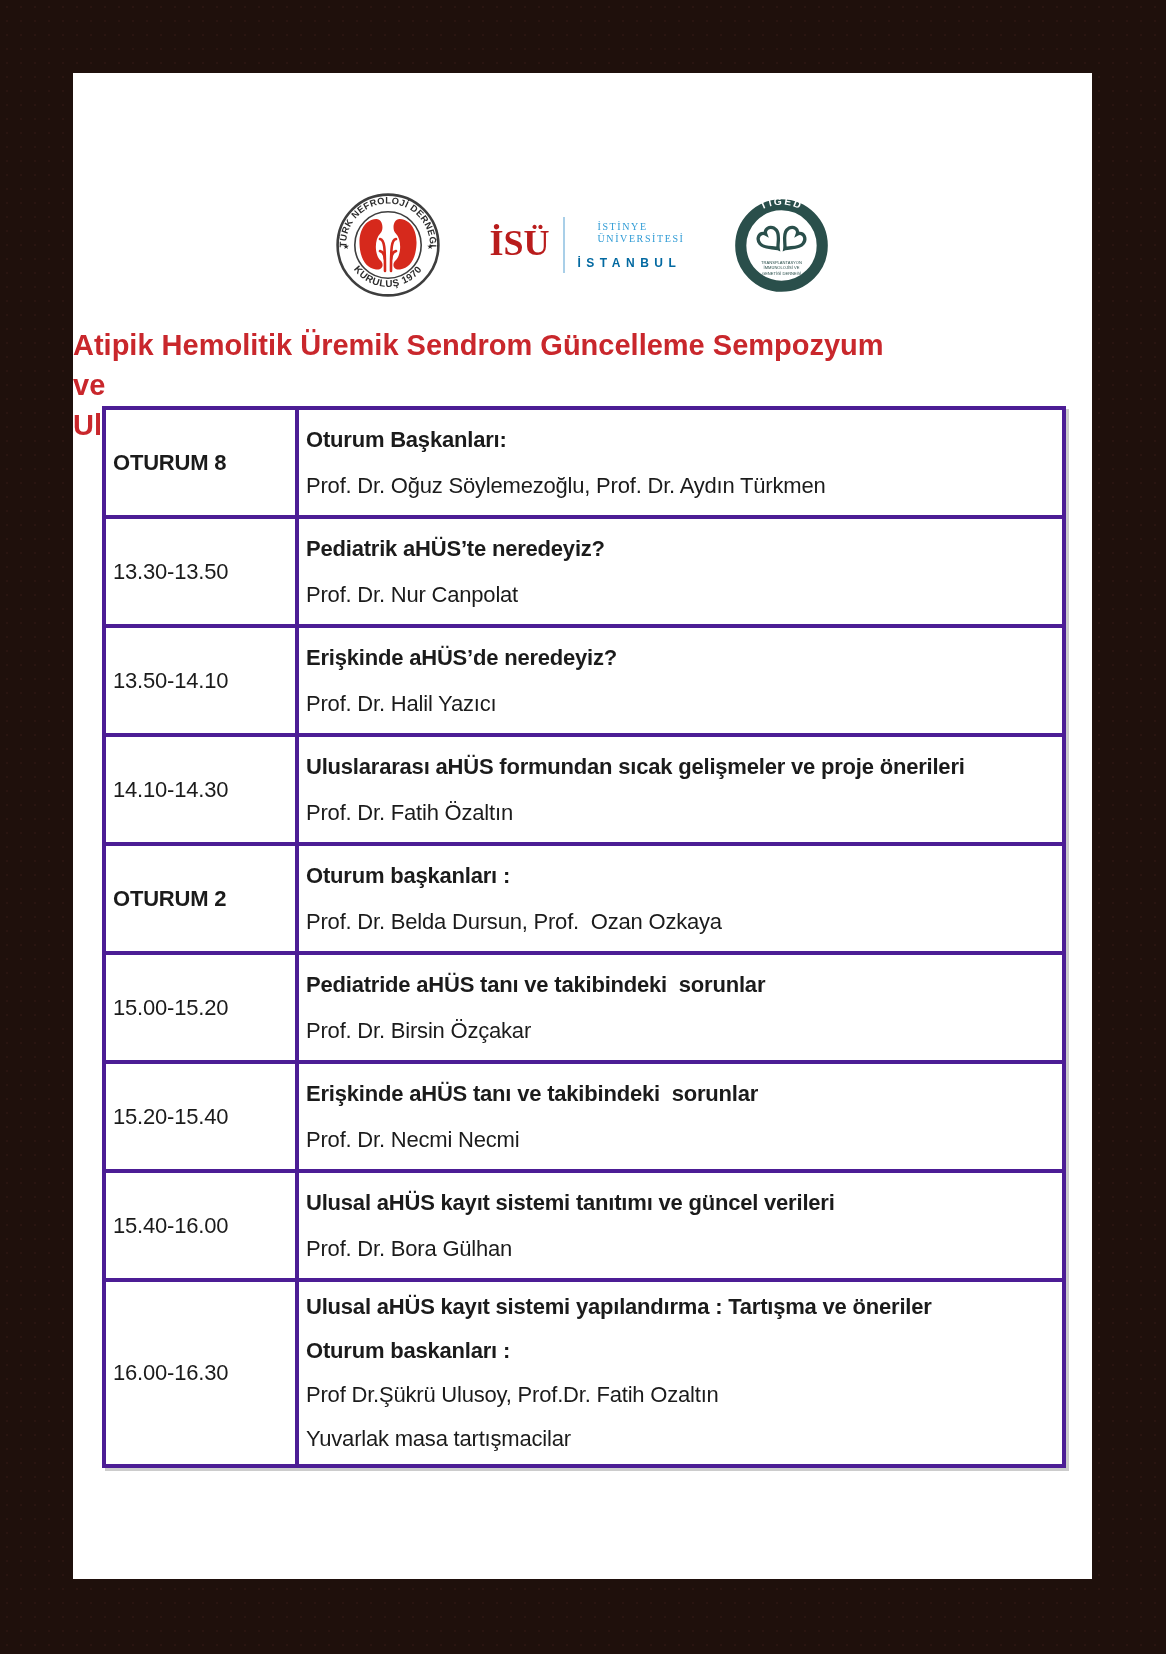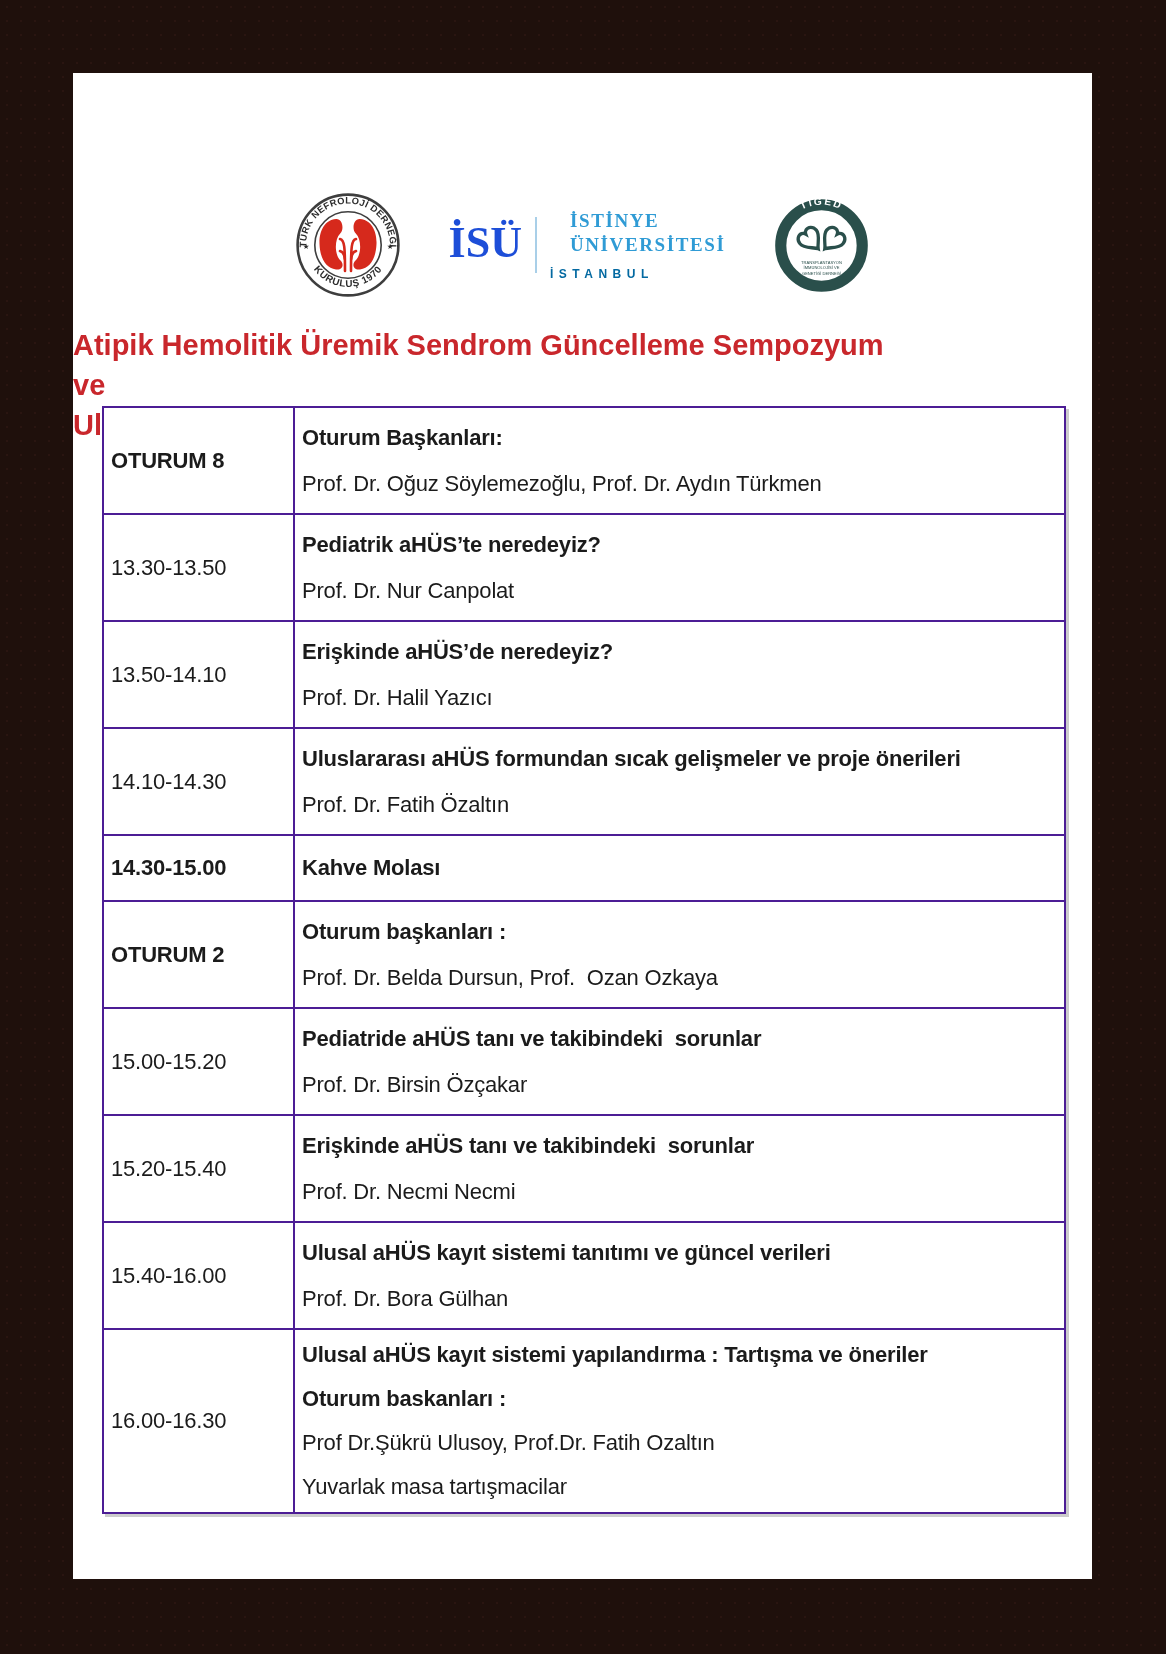--- a/index.html
+++ b/index.html
@@ -10,37 +10,37 @@
     background-size:14px 14px;
     font-family:"Liberation Sans",sans-serif;
     -webkit-font-smoothing:antialiased;
   }
   .page{position:absolute;left:73px;top:73px;width:1019px;height:1506px;background:#ffffff;}
 
   
   .logos{position:absolute;top:110px;left:0;width:100%;height:124px;
          display:flex;justify-content:center;align-items:center;gap:48px;}
   .isu{display:flex;align-items:center;gap:13px;}
-  .isu-acronym{font-family:"Liberation Serif",serif;font-weight:bold;font-size:44px;
-               color:#1d4ed8;line-height:1;padding-bottom:4px;}
+  .isu-acronym{font-family:"Liberation Serif",serif;font-weight:bold;font-size:36px;
+               color:#b91c1c;line-height:1;padding-bottom:4px;}
   .isu-divider{width:2px;height:56px;background:#A9CFE8;}
   .isu-names{display:flex;flex-direction:column;}
-  .isu-n1{font-family:"Liberation Serif",serif;font-weight:bold;font-size:19px;
+  .isu-n1{font-family:"Liberation Serif",serif;font-weight:normal;font-size:10px;
           letter-spacing:1.6px;color:#2F9BD5;line-height:1.25;margin-left:20px;}
   .isu-n3{font-size:12px;font-weight:bold;letter-spacing:5.5px;color:#0369a1;margin-top:10px;}
 
   
   .title{position:absolute;top:252px;left:0;width:100%;text-align:left;
          font-weight:bold;font-size:29px;line-height:40px;color:#C9272C;}
 
   
   .program{position:absolute;left:29px;top:333px;width:964px;
            border-collapse:collapse;table-layout:fixed;
            box-shadow:3px 3px 0 #cccccc;background:#fff;}
-  .program td{border:2px solid #4c1d95;vertical-align:middle;color:#1b1b1b;padding-left:7px;}
+  .program td{border:4px solid #4c1d95;vertical-align:middle;color:#1b1b1b;padding-left:7px;}
   .c-time{width:181px;padding-left:13px;font-size:22px;letter-spacing:-0.2px;}
   .c-body{padding-left:16px;font-size:22px;letter-spacing:-0.2px;}
   .ln{line-height:46px;white-space:pre;}
   .r-std td{height:103px;}
   .r-break td{height:62px;}
   .r-last td{height:180px;}
   .r-last .ln{line-height:44px;}
   .b{font-weight:bold;}
 
   
@@ -139,26 +139,20 @@
         <div class="ln">Prof. Dr. Halil Yazıcı</div>
       </td>
     </tr>
     <tr class="r-std">
       <td class="c-time">14.10-14.30</td>
       <td class="c-body">
         <div class="ln b">Uluslararası aHÜS formundan sıcak gelişmeler ve proje önerileri</div>
         <div class="ln">Prof. Dr. Fatih Özaltın</div>
       </td>
     </tr>
-    <tr class="r-break">
-      <td class="c-time b">14.30-15.00</td>
-      <td class="c-body">
-        <div class="ln b">Kahve Molası</div>
-      </td>
-    </tr>
     <tr class="r-std">
       <td class="c-time b">OTURUM 2</td>
       <td class="c-body">
         <div class="ln b">Oturum başkanları :</div>
         <div class="ln">Prof. Dr. Belda Dursun, Prof.  Ozan Ozkaya</div>
       </td>
     </tr>
     <tr class="r-std">
       <td class="c-time">15.00-15.20</td>
       <td class="c-body">

